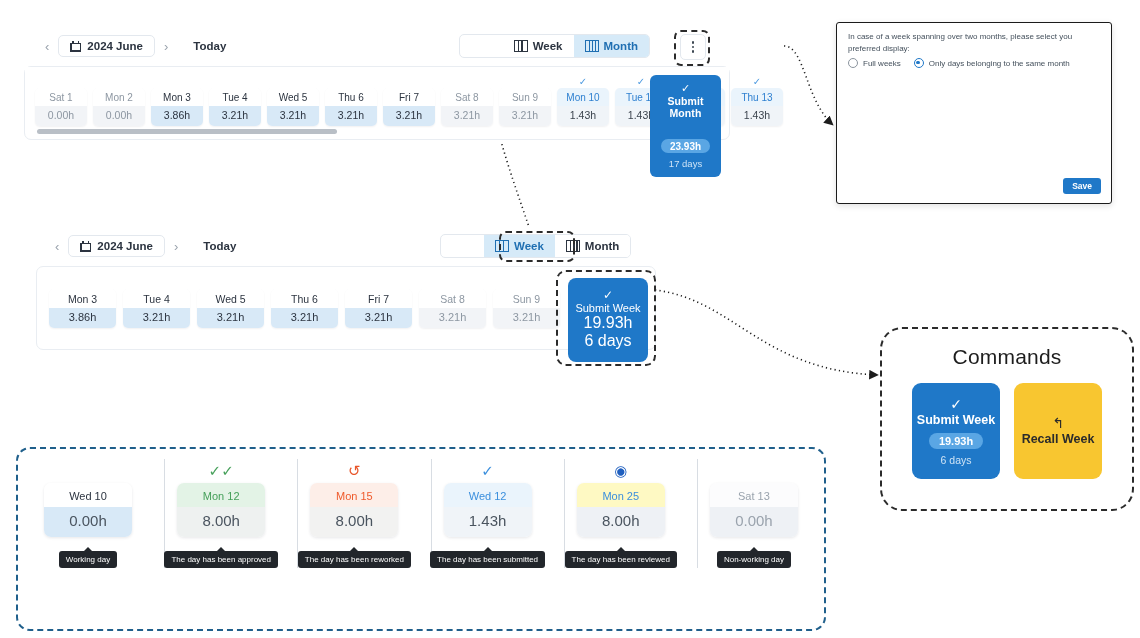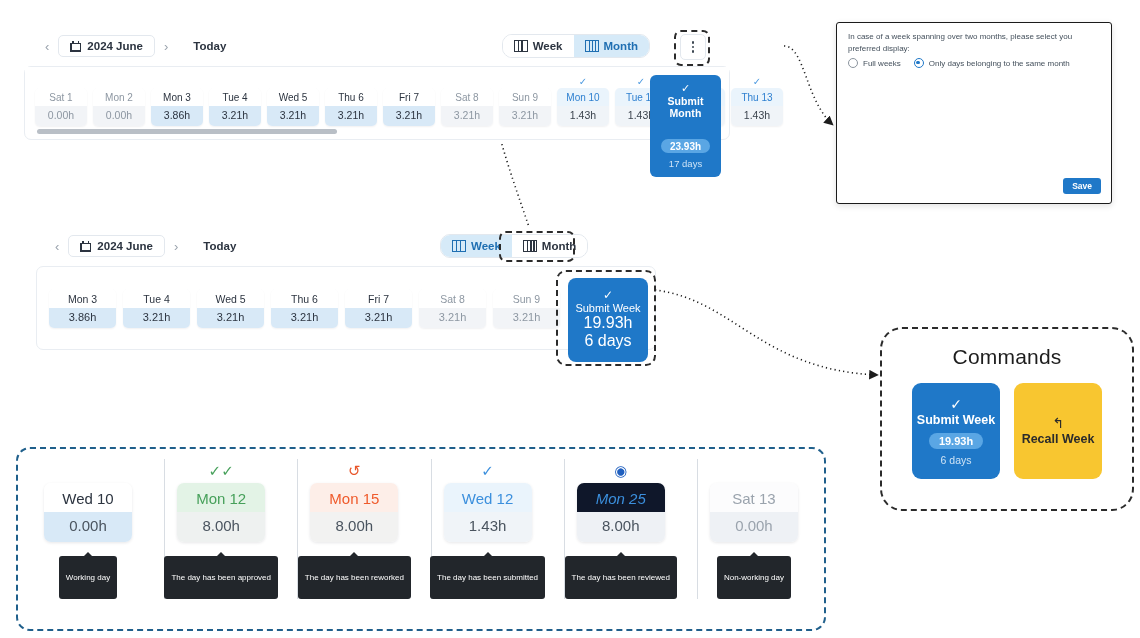--- a/index.html
+++ b/index.html
@@ -28,21 +28,21 @@
   .cal-ico{width:11px;height:11px;position:relative;display:inline-block;}
   .cal-ico i{position:absolute;display:block;background:#2c3440;}
   .cal-ico i.b{left:0;top:2px;width:11px;height:1.3px;}
   .cal-ico i.f{left:0;top:2px;width:1.3px;height:9px;}
   .cal-ico i.r{right:0;top:2px;width:1.3px;height:9px;}
   .cal-ico i.bt{left:0;bottom:0;width:11px;height:1.3px;}
   .cal-ico i.p1{left:2px;top:0;width:1.3px;height:3px;}
   .cal-ico i.p2{right:2px;top:0;width:1.3px;height:3px;}
   .today-lbl{font-size:11.5px;font-weight:bold;color:#2c3440;margin-left:16px;}
 
-  .seg-group{display:flex;border:1px solid #e3e8ee;border-radius:10px;overflow:hidden;background:#fff;}
+  .seg-group{display:flex;border:1px solid #e3e8ee;border-radius:5px;overflow:hidden;background:#fff;padding-left:43px;}
   .seg{
     display:flex;align-items:center;gap:5px;
     padding:5px 11px;font-size:11.5px;font-weight:bold;color:#2c3440;background:#fff;
   }
   .seg.active{background:#d6eaf8;color:#1f6fb2;}
   .grid-ico{display:inline-block;width:12px;height:10px;border:1.4px solid currentColor;position:relative;}
   .grid-ico::before,.grid-ico::after{
     content:"";position:absolute;top:0;bottom:0;width:1.4px;background:currentColor;
   }
   .grid-ico::before{left:3px;}
@@ -133,25 +133,25 @@
   .cmd-card .c-days{font-size:10.5px;margin-top:5px;color:#cde3f6;}
 
   
   .status-panel{border:2.2px dashed #1f5f8b;border-radius:14px;background:#fff;}
   .status-row{display:flex;align-items:flex-start;justify-content:space-between;padding:10px 14px 0;}
   .st-cell{position:relative;display:flex;flex-direction:column;align-items:center;width:112px;}
   .st-cell + .st-cell{border-left:1px solid #d8dde3;}
   .st-ico{height:24px;font-size:15px;line-height:24px;}
   .st-card{width:88px;border-radius:7px;overflow:hidden;text-align:center;
     box-shadow:0 1px 3px rgba(16,24,40,.10);}
-  .st-card .s-top{font-size:15px;padding:7px 0 5px;background:#fff;color:#2c3440;}
+  .st-card .s-top{font-size:11px;padding:7px 0 5px;background:#fff;color:#2c3440;}
   .st-card .s-bot{font-size:15px;padding:5px 0 8px;background:#eef1f5;color:#4a545f;}
   .st-tip{
     margin-top:14px;background:#22262b;color:#fff;border-radius:3px;
-    font-size:8px;padding:17px 7px;white-space:nowrap;position:relative;
+    font-size:8px;padding:4px 7px;white-space:nowrap;position:relative;
   }
   .st-tip::before{
     content:"";position:absolute;top:-4px;left:50%;margin-left:-4px;
     border-left:4px solid transparent;border-right:4px solid transparent;
     border-bottom:4px solid #22262b;
   }
   .status-caption{text-align:center;font-size:13px;color:#44505c;margin-top:6px;}
 
   
   .ring{border:2.2px dashed #2b2b2b;border-radius:7px;}
@@ -453,21 +453,21 @@
         <div class="st-ico" style="color: rgb(59, 143, 221);">✓</div>
         <div class="st-card">
           <div class="s-top" style="color: rgb(59, 143, 221); background: rgb(234, 244, 252);">Wed 12</div>
           <div class="s-bot" style="background: rgb(240, 244, 248); color: rgb(74, 84, 95);">1.43h</div>
         </div>
         <div class="st-tip">The day has been submitted</div>
       </div>
       <div class="st-cell">
         <div class="st-ico" style="color: rgb(31, 95, 191);">◉</div>
         <div class="st-card">
-          <div class="s-top" style="color: rgb(59, 143, 221); background: #0f172a; font-style: italic;">Mon 25</div>
+          <div class="s-top" style="color: rgb(59, 143, 221); background: #fef9c3;">Mon 25</div>
           <div class="s-bot" style="background: rgb(238, 241, 245); color: rgb(74, 84, 95);">8.00h</div>
         </div>
         <div class="st-tip">The day has been reviewed</div>
       </div>
       <div class="st-cell">
         <div class="st-ico"></div>
         <div class="st-card">
           <div class="s-top" style="color: rgb(154, 163, 173); background: rgb(252, 252, 253);">Sat 13</div>
           <div class="s-bot" style="background: rgb(238, 241, 245); color: rgb(154, 163, 173);">0.00h</div>
         </div>

